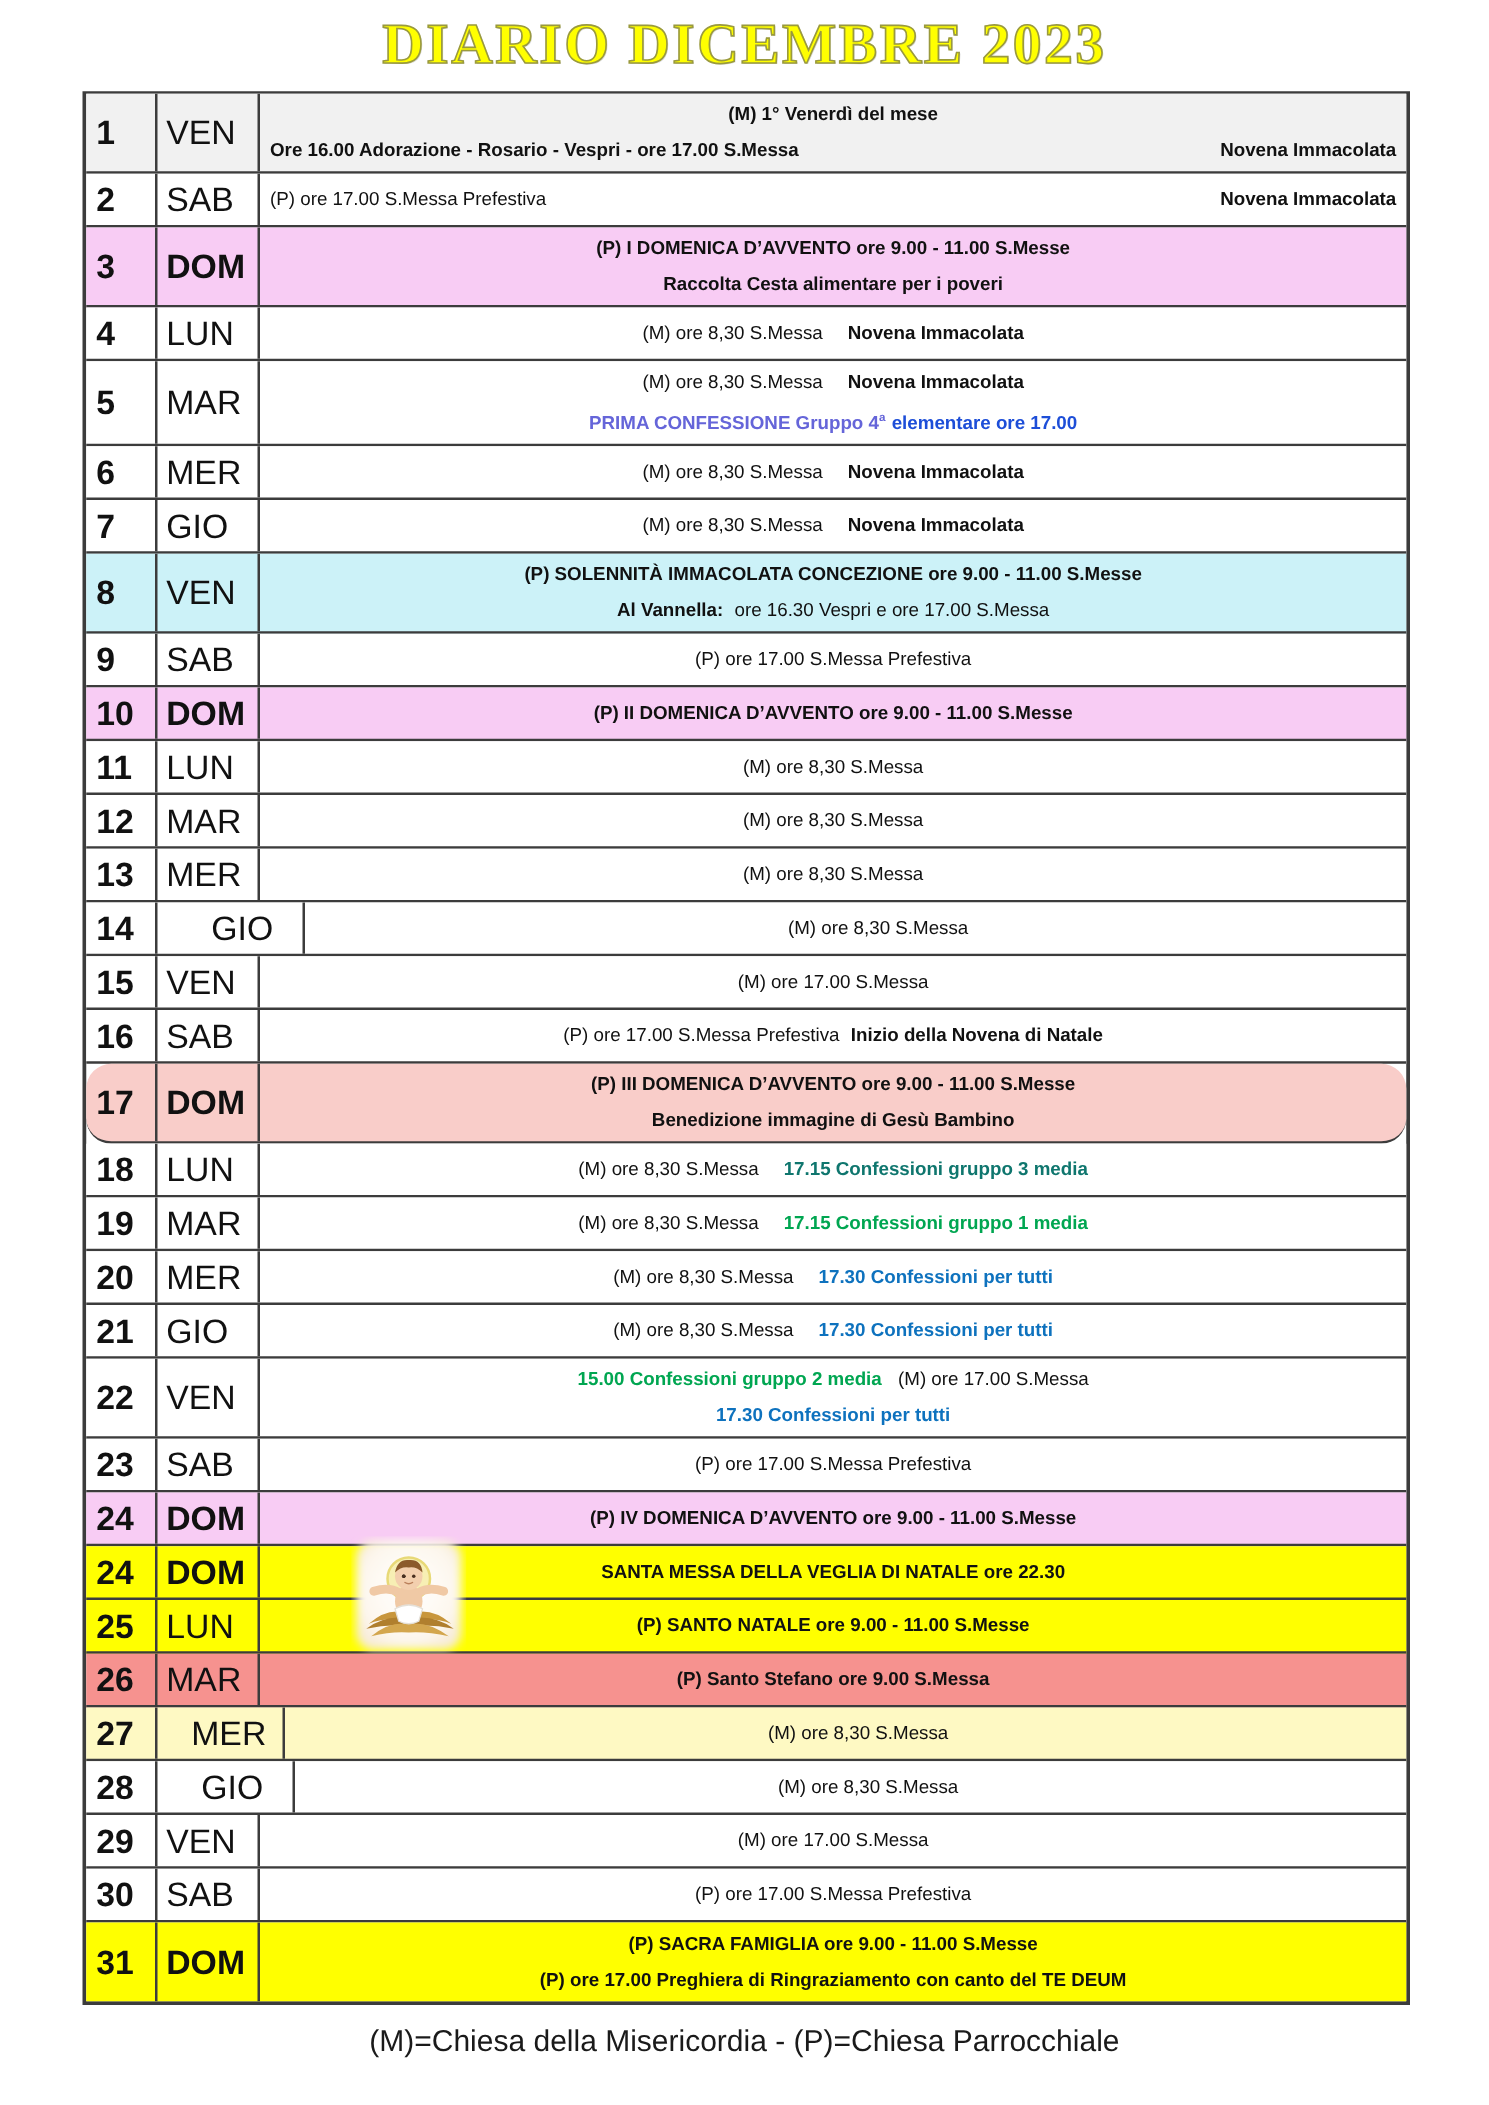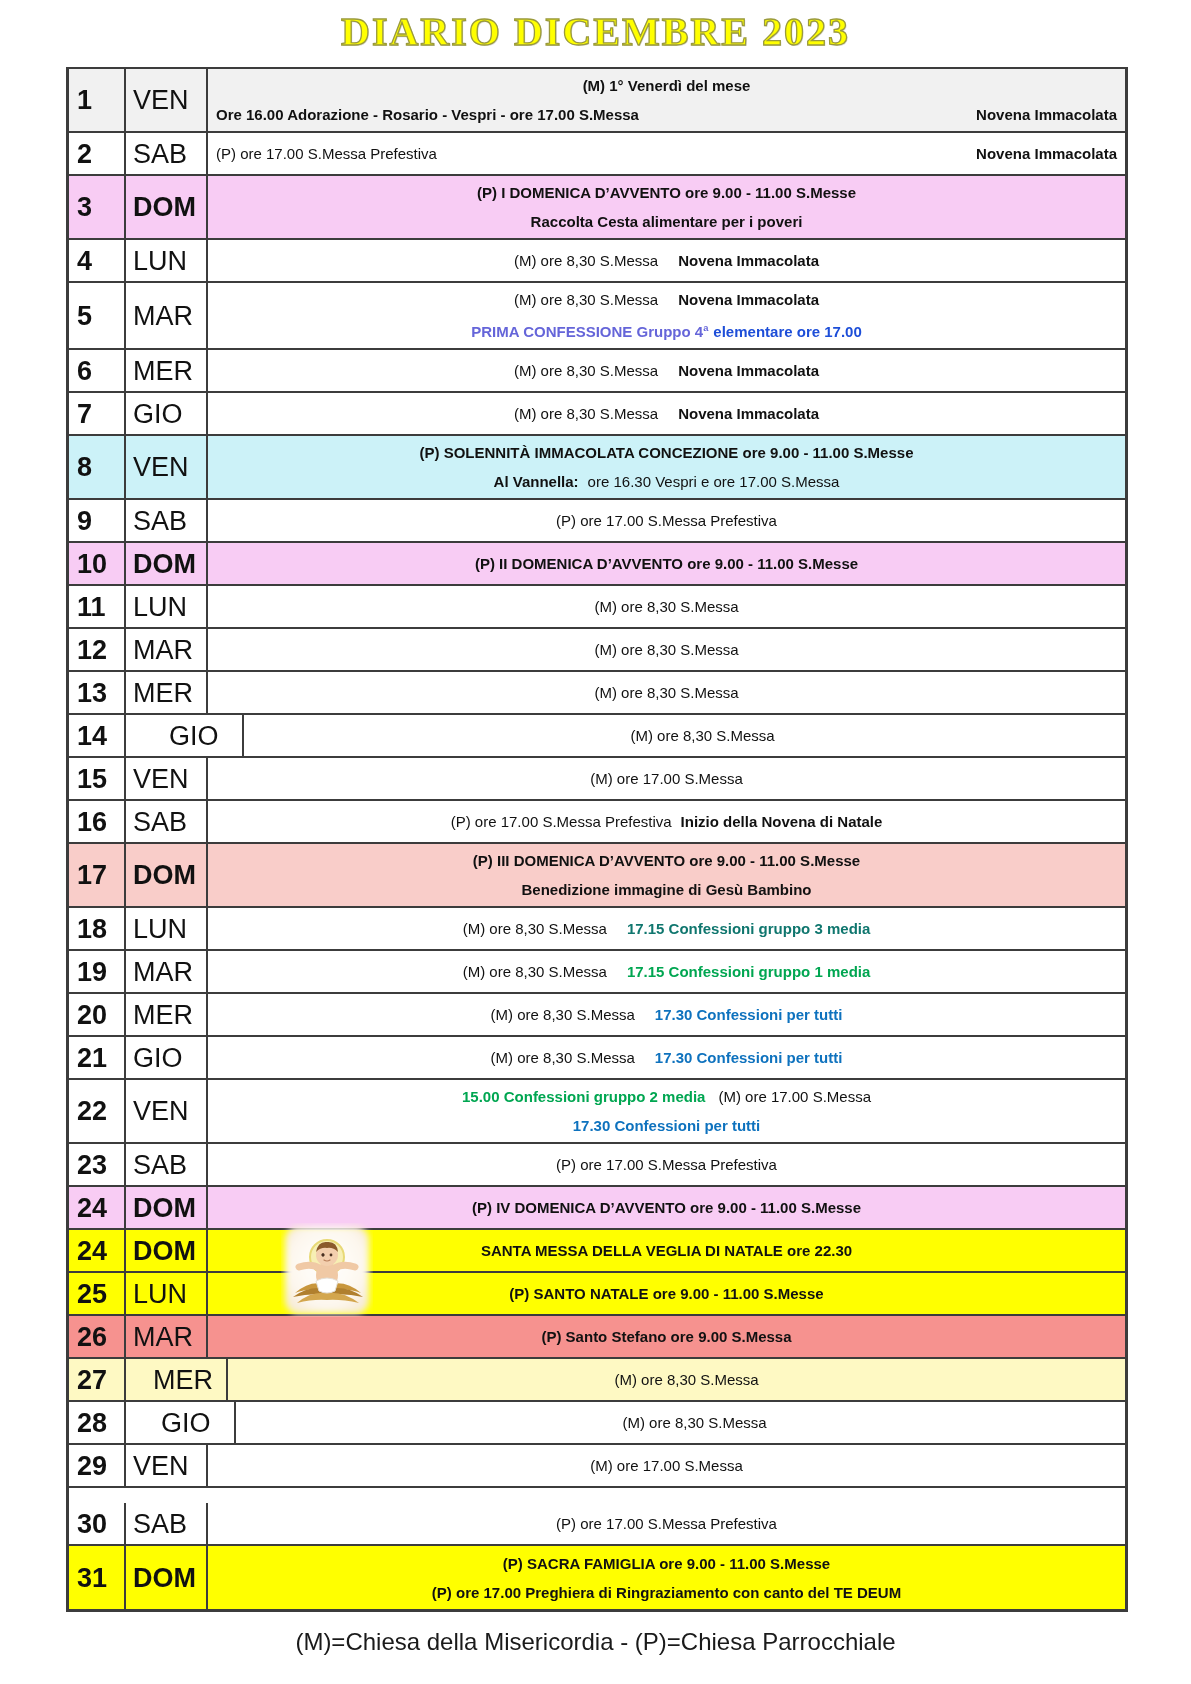--- a/index.html
+++ b/index.html
@@ -4,21 +4,21 @@
 <style>
   * { box-sizing: border-box; margin: 0; padding: 0; }
   html, body { width: 1191px; background: #ffffff; }
   body { height: 1684px; overflow: hidden; font-family: "Liberation Sans", sans-serif; color: #111; }
 
   .page-title {
     text-align: center;
     margin-top: 8px;
     font-family: "Liberation Serif", serif;
     font-weight: bold;
-    font-size: 40px;
+    font-size: 46px;
     letter-spacing: 2px;
     color: #FFFF00;
     -webkit-text-stroke: 1.3px #9a9a3d;
     text-shadow: 1px 1px 0 #d8d8d8;
   }
 
   .cal-table {
     position: relative;
     margin: 12px 0 0 66px;
     width: 1062px;
@@ -271,21 +271,21 @@
     <div class="row r1" style="background: rgb(255, 255, 255);">
       <div class="cell day">16</div>
       <div class="cell wday">SAB</div>
       <div class="cell content">
         <div class="line">
           <span class="seg">(P) ore 17.00 S.Messa Prefestiva</span>
           <span class="seg b gap-xs">Inizio della Novena di Natale</span>
         </div>
       </div>
     </div>
-    <div class="row r2" style="background: rgb(249, 205, 201);">
+    <div class="row r2" style="background: rgb(249, 205, 201); border-radius: 20px;">
       <div class="cell day">17</div>
       <div class="cell wday dom">DOM</div>
       <div class="cell content">
         <div class="line">
           <span class="seg b">(P) III DOMENICA D’AVVENTO ore 9.00 - 11.00 S.Messe</span>
         </div>
         <div class="line">
           <span class="seg b">Benedizione immagine di Gesù Bambino</span>
         </div>
       </div>
@@ -408,21 +408,21 @@
     </div>
     <div class="row r1" style="background: rgb(255, 255, 255);">
       <div class="cell day">29</div>
       <div class="cell wday">VEN</div>
       <div class="cell content">
         <div class="line">
           <span class="seg">(M) ore 17.00 S.Messa</span>
         </div>
       </div>
     </div>
-    <div class="row r1" style="background: rgb(255, 255, 255); margin-top: 15px;">
+    <div class="row r1" style="background: rgb(255, 255, 255);">
       <div class="cell day">30</div>
       <div class="cell wday">SAB</div>
       <div class="cell content">
         <div class="line">
           <span class="seg">(P) ore 17.00 S.Messa Prefestiva</span>
         </div>
       </div>
     </div>
     <div class="row r2" style="background: rgb(255, 255, 0);">
       <div class="cell day">31</div>

